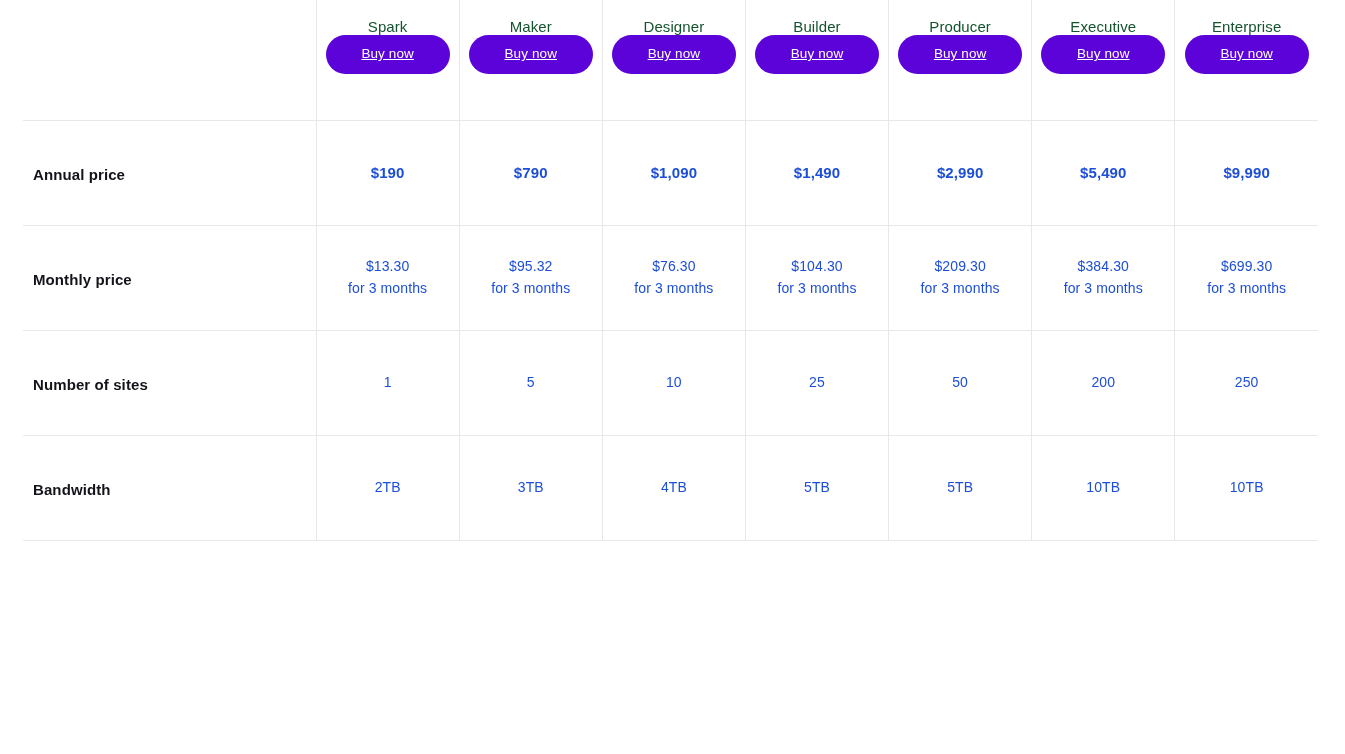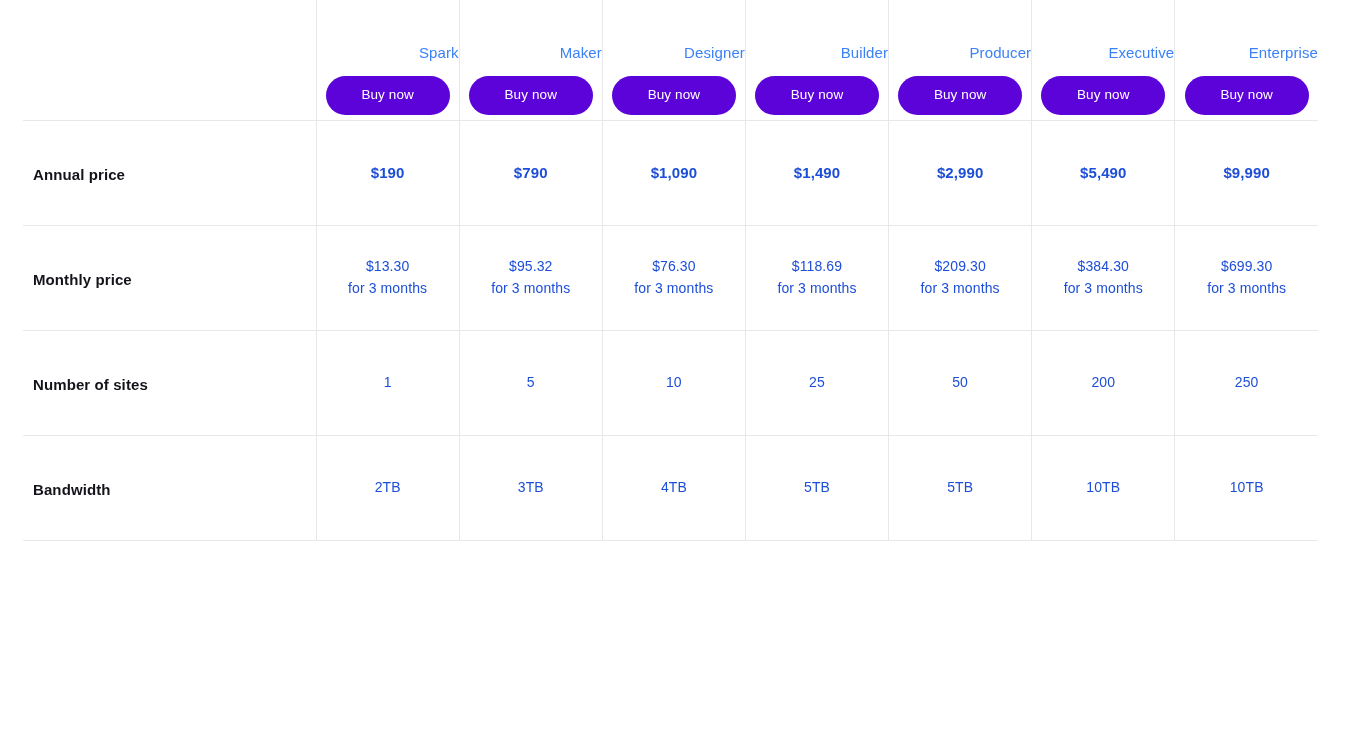--- a/index.html
+++ b/index.html
@@ -35,40 +35,39 @@
     background: #fff;
   }
   .head-cell.empty-head {
     border-left: none;
     border-bottom: 1px solid #e8e8ea;
   }
   .plan-name {
     display: block;
     font-size: 15px;
     font-weight: 400;
-    color: #3b82f6;
-    padding-top: 44px;
-    letter-spacing: .1px;
-    text-align: right;
+    color: #14532d;
+    padding-top: 18px;
+    letter-spacing: .1px;
   }
   .buy-btn {
     display: inline-block;
-    margin-top: 15px;
     min-width: 124px;
     padding: 12px 26px;
     background: #5b03d8;
     color: #ffffff;
     font-size: 13.5px;
     font-family: "Liberation Sans", sans-serif;
     font-weight: 400;
     border: none;
     border-radius: 999px;
     cursor: pointer;
     line-height: 1.1;
     letter-spacing: .1px;
+    text-decoration: underline;
   }
 
   
   .feature-cell {
     height: 105px;
     padding: 4px 0 0 10px;
     vertical-align: middle;
     text-align: left;
     font-size: 15px;
     font-weight: bold;
@@ -184,21 +183,21 @@
       </td>
       <td class="value-cell">
         <span>$95.32</span>
         <span class="sub-note">for 3 months</span>
       </td>
       <td class="value-cell">
         <span>$76.30</span>
         <span class="sub-note">for 3 months</span>
       </td>
       <td class="value-cell">
-        <span>$118.69</span>
+        <span>$104.30</span>
         <span class="sub-note">for 3 months</span>
       </td>
       <td class="value-cell">
         <span>$209.30</span>
         <span class="sub-note">for 3 months</span>
       </td>
       <td class="value-cell">
         <span>$384.30</span>
         <span class="sub-note">for 3 months</span>
       </td>

